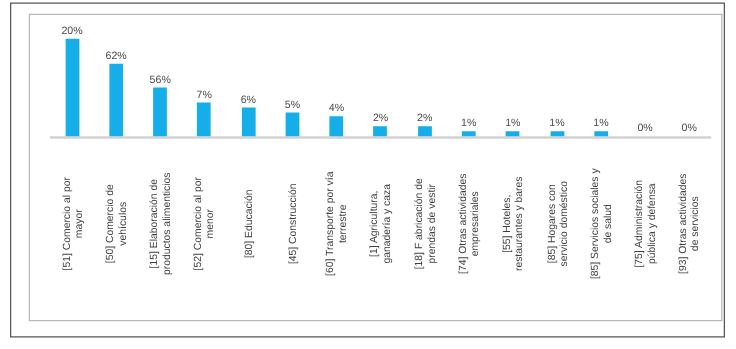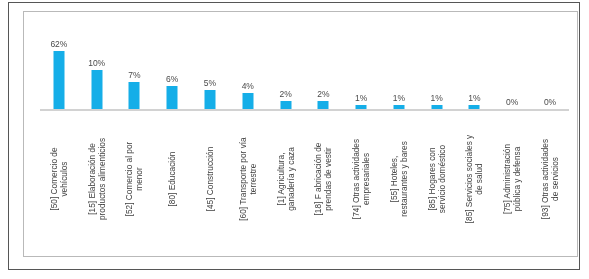--- a/index.html
+++ b/index.html
@@ -122,29 +122,37 @@
 </style>
 </head>
 <body>
 
 <div id="outer-frame">
   <div id="chart-frame">
     <div id="plot-area">
       <div id="axis-line"></div>
       <div id="columns">
           <div class="col">
+            <div class="val" style="top: 7px;">20%</div>
+            <div class="bar" style="top: 19px; height: 78px; background: rgb(21, 174, 232);"></div>
+            <div class="catwrap">
+              <div class="cat">[51] Comercio al por
+mayor</div>
+            </div>
+          </div>
+          <div class="col">
             <div class="val" style="top: 26.5px;">62%</div>
             <div class="bar" style="top: 38.5px; height: 58.5px; background: rgb(21, 174, 232);"></div>
             <div class="catwrap">
               <div class="cat">[50] Comercio de
 vehículos</div>
             </div>
           </div>
           <div class="col">
-            <div class="val" style="top: 46px;">10%</div>
+            <div class="val" style="top: 46px;">56%</div>
             <div class="bar" style="top: 58px; height: 39px; background: rgb(21, 174, 232);"></div>
             <div class="catwrap">
               <div class="cat">[15] Elaboración de
 productos alimenticios</div>
             </div>
           </div>
           <div class="col">
             <div class="val" style="top: 57.7px;">7%</div>
             <div class="bar" style="top: 69.7px; height: 27.3px; background: rgb(21, 174, 232);"></div>
             <div class="catwrap">

